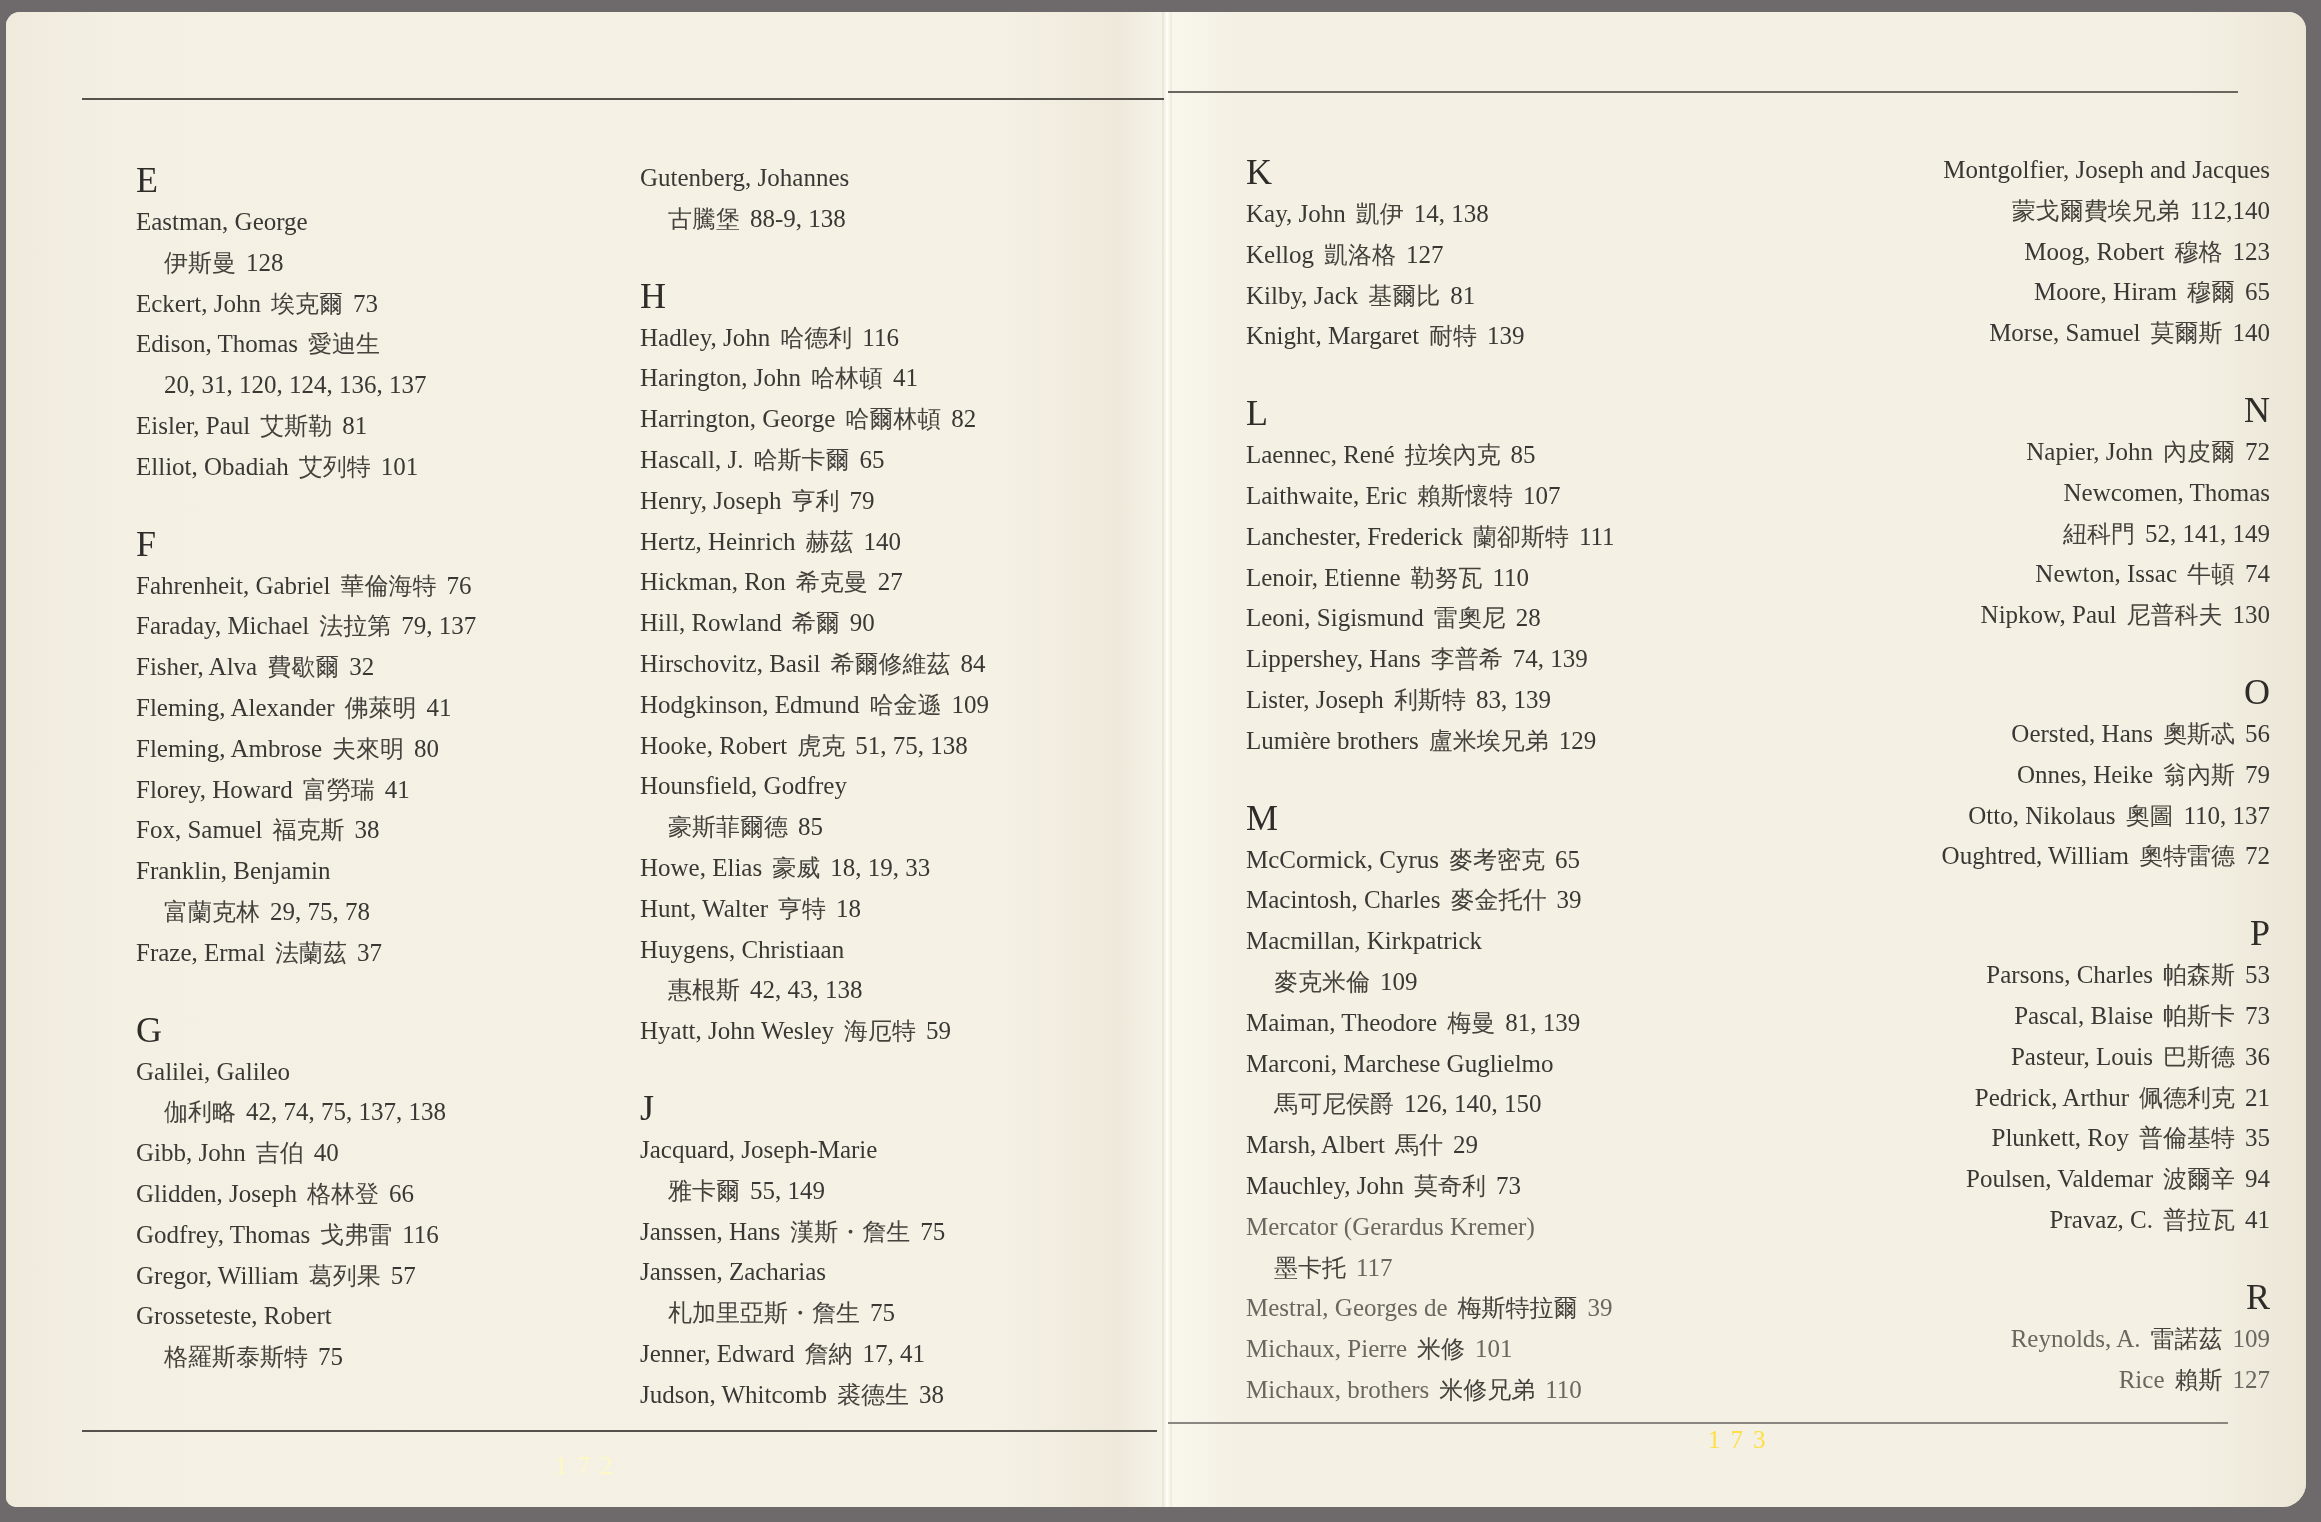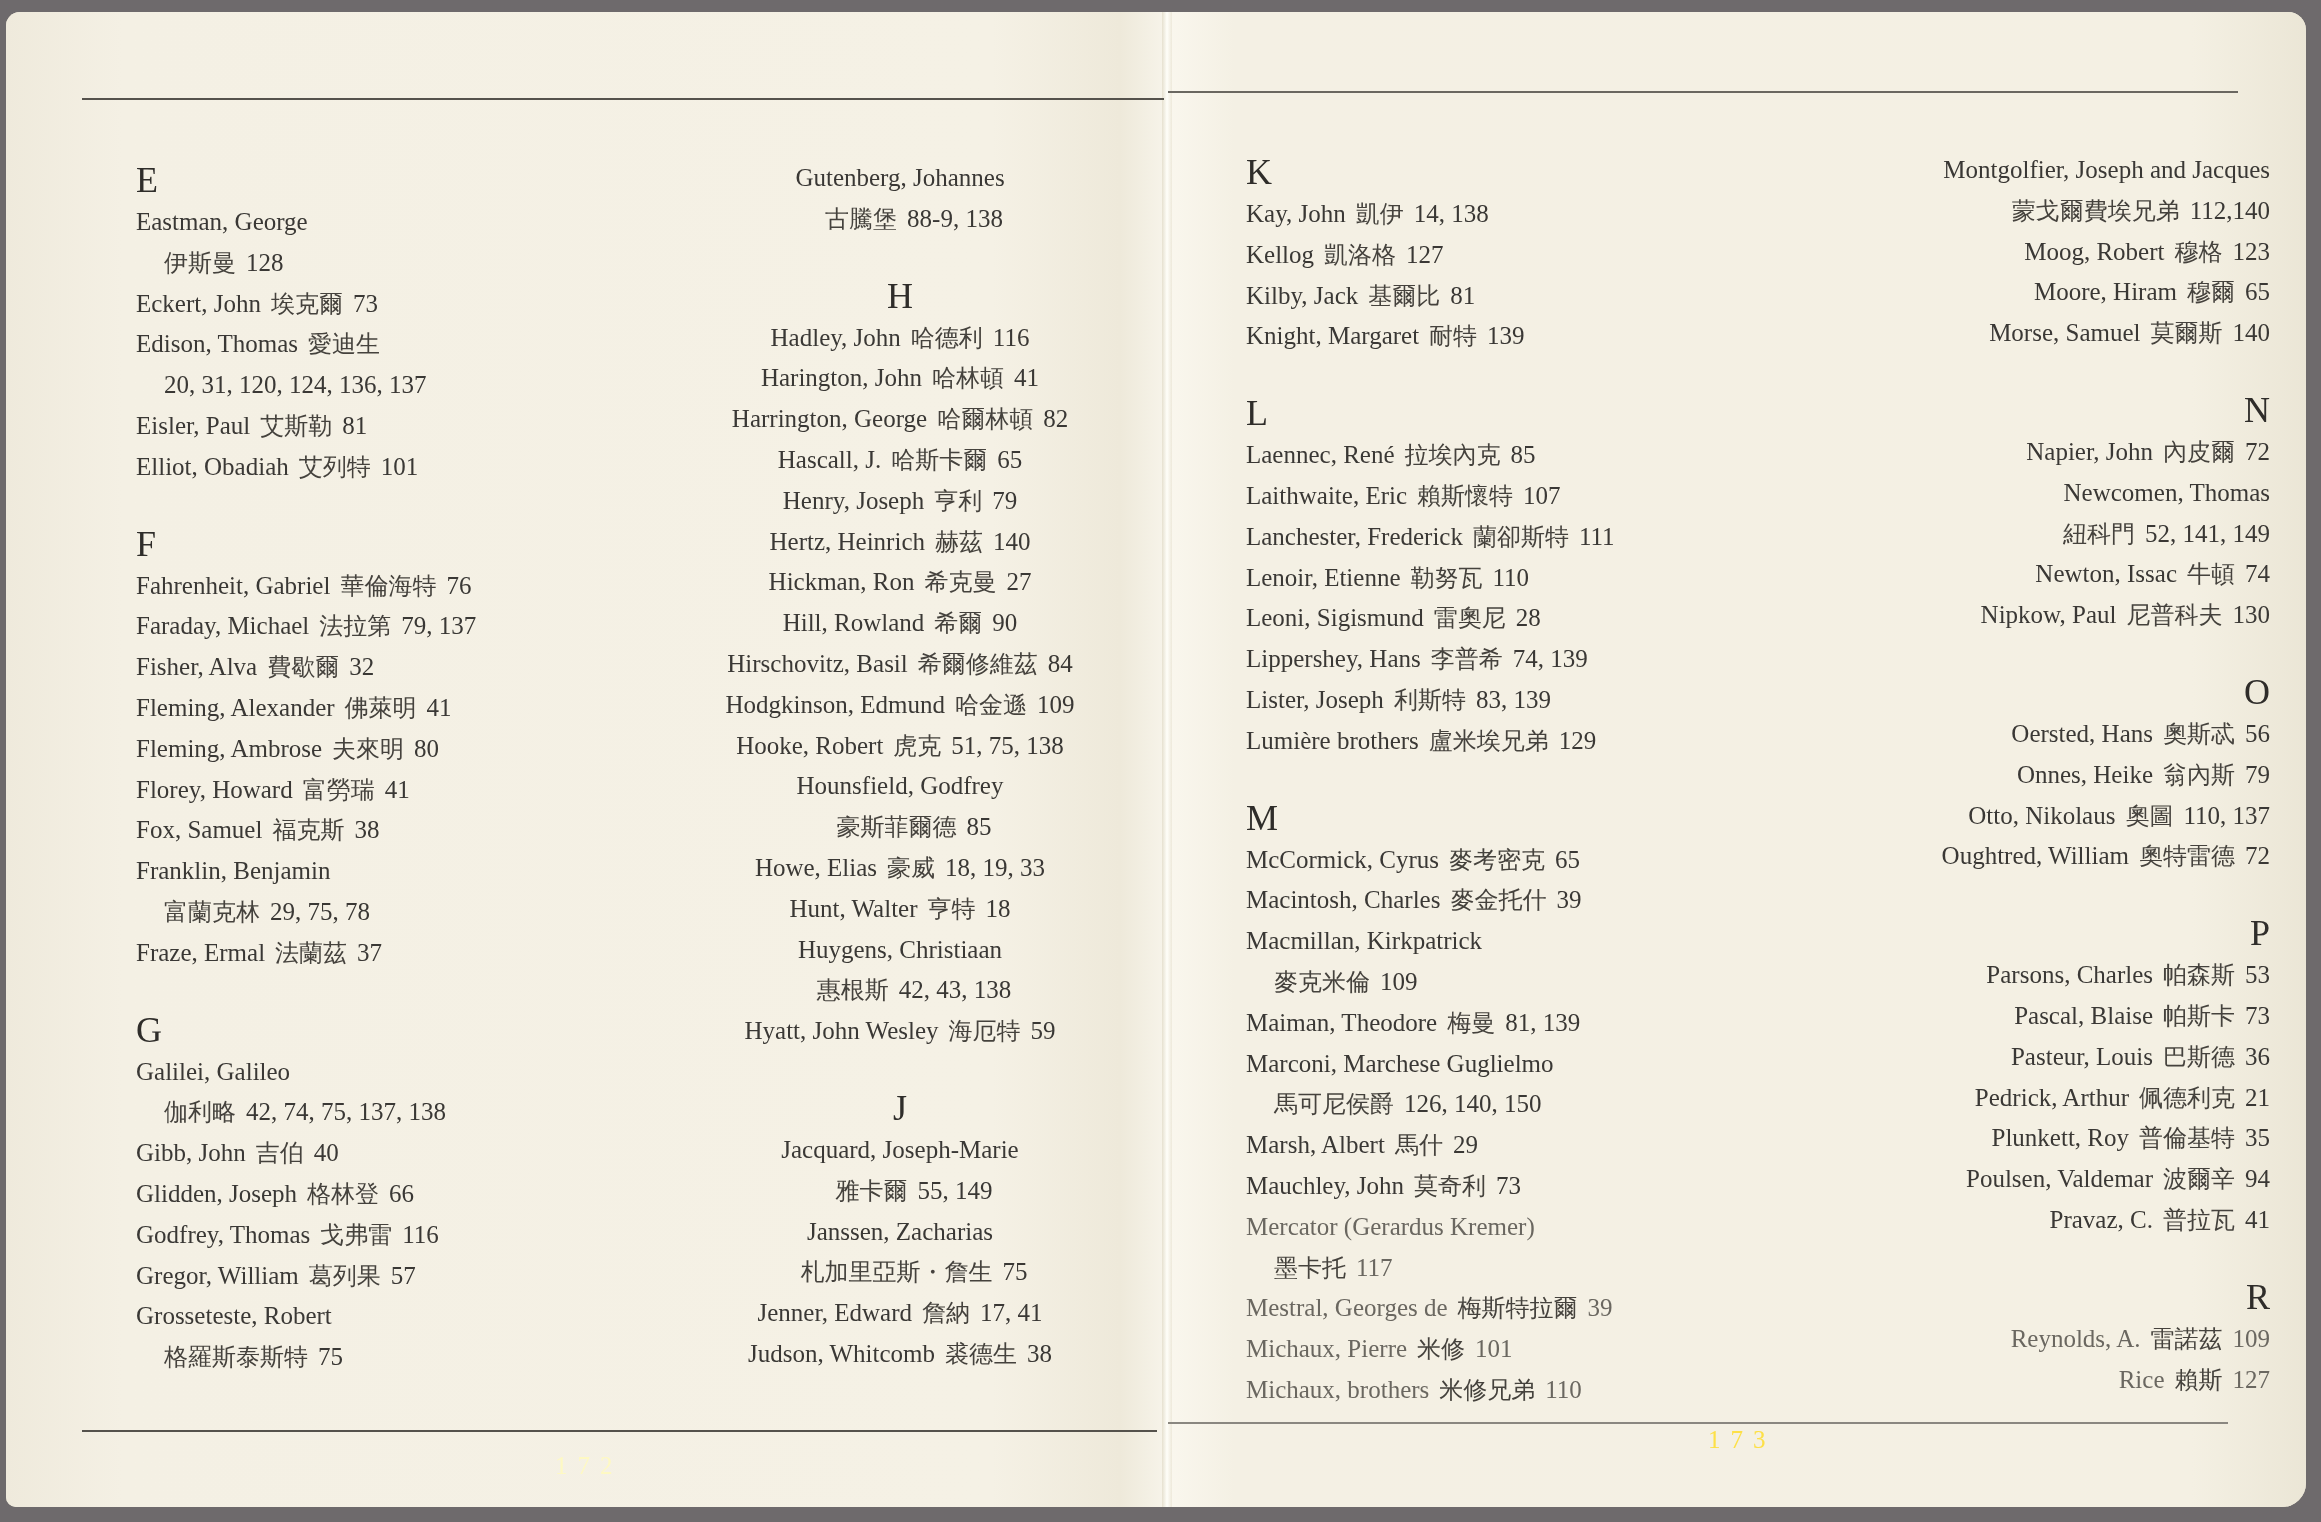--- a/index.html
+++ b/index.html
@@ -24,21 +24,21 @@
   .rule.top-left { left: 82px; top: 98px; width: 1082px; }
   .rule.top-right { left: 1168px; top: 91px; width: 1070px; background: #6a6760; }
   .rule.bottom-left { left: 82px; top: 1430px; width: 1075px; }
   .rule.bottom-right { left: 1168px; top: 1422px; width: 1060px; background: #8a8780; }
   .folio { position: absolute; font-size: 25px; letter-spacing: 10px; color: #fef9c3; }
   .folio.left { left: 555px; top: 1452px; }
   .folio.right { left: 1708px; top: 1426px; color: #fde047; }
 
   .column { position: absolute; width: 520px; }
   .col-1 { left: 136px; top: 158px; }
-  .col-2 { left: 640px; top: 158px; text-align: center; }
+  .col-2 { left: 640px; top: 158px; }
   .col-3 { left: 1246px; top: 150px; }
   .col-4 { left: 1750px; top: 150px; text-align: right; }
 
   .section { margin-bottom: 34px; }
   .letter { font-size: 36px; line-height: 44px; height: 44px; margin-bottom: 0; color: #2f2d2a; }
   .entry { font-size: 25px; line-height: 40.8px; white-space: nowrap; }
   .entry .cjk { font-family: "DejaVu Sans", sans-serif; font-size: 24px; margin-left: 10px; color: #45423d; }
   .entry .pages { margin-left: 10px; }
   .entry .cont { display: block; padding-left: 28px; }
   .entry .cont .cjk { margin-left: 0; }
@@ -111,20 +111,21 @@
       <div class="entry"><span>Hooke, Robert</span><span class="cjk">虎克</span><span class="pages">51, 75, 138</span></div>
       <div class="entry"><span>Hounsfield, Godfrey</span><span class="cont"><span class="cjk">豪斯菲爾德</span><span class="pages">85</span></span></div>
       <div class="entry"><span>Howe, Elias</span><span class="cjk">豪威</span><span class="pages">18, 19, 33</span></div>
       <div class="entry"><span>Hunt, Walter</span><span class="cjk">亨特</span><span class="pages">18</span></div>
       <div class="entry"><span>Huygens, Christiaan</span><span class="cont"><span class="cjk">惠根斯</span><span class="pages">42, 43, 138</span></span></div>
       <div class="entry"><span>Hyatt, John Wesley</span><span class="cjk">海厄特</span><span class="pages">59</span></div>
     </div>
     <div class="section">
       <div class="letter">J</div>
       <div class="entry"><span>Jacquard, Joseph-Marie</span><span class="cont"><span class="cjk">雅卡爾</span><span class="pages">55, 149</span></span></div>
+      <div class="entry"><span>Janssen, Hans</span><span class="cjk">漢斯・詹生</span><span class="pages">75</span></div>
       <div class="entry"><span>Janssen, Zacharias</span><span class="cont"><span class="cjk">札加里亞斯・詹生</span><span class="pages">75</span></span></div>
       <div class="entry"><span>Jenner, Edward</span><span class="cjk">詹納</span><span class="pages">17, 41</span></div>
       <div class="entry"><span>Judson, Whitcomb</span><span class="cjk">裘德生</span><span class="pages">38</span></div>
     </div>
   </div>
 <div class="column col-3">
     <div class="section">
       <div class="letter">K</div>
       <div class="entry"><span>Kay, John</span><span class="cjk">凱伊</span><span class="pages">14, 138</span></div>
       <div class="entry"><span>Kellog</span><span class="cjk">凱洛格</span><span class="pages">127</span></div>

